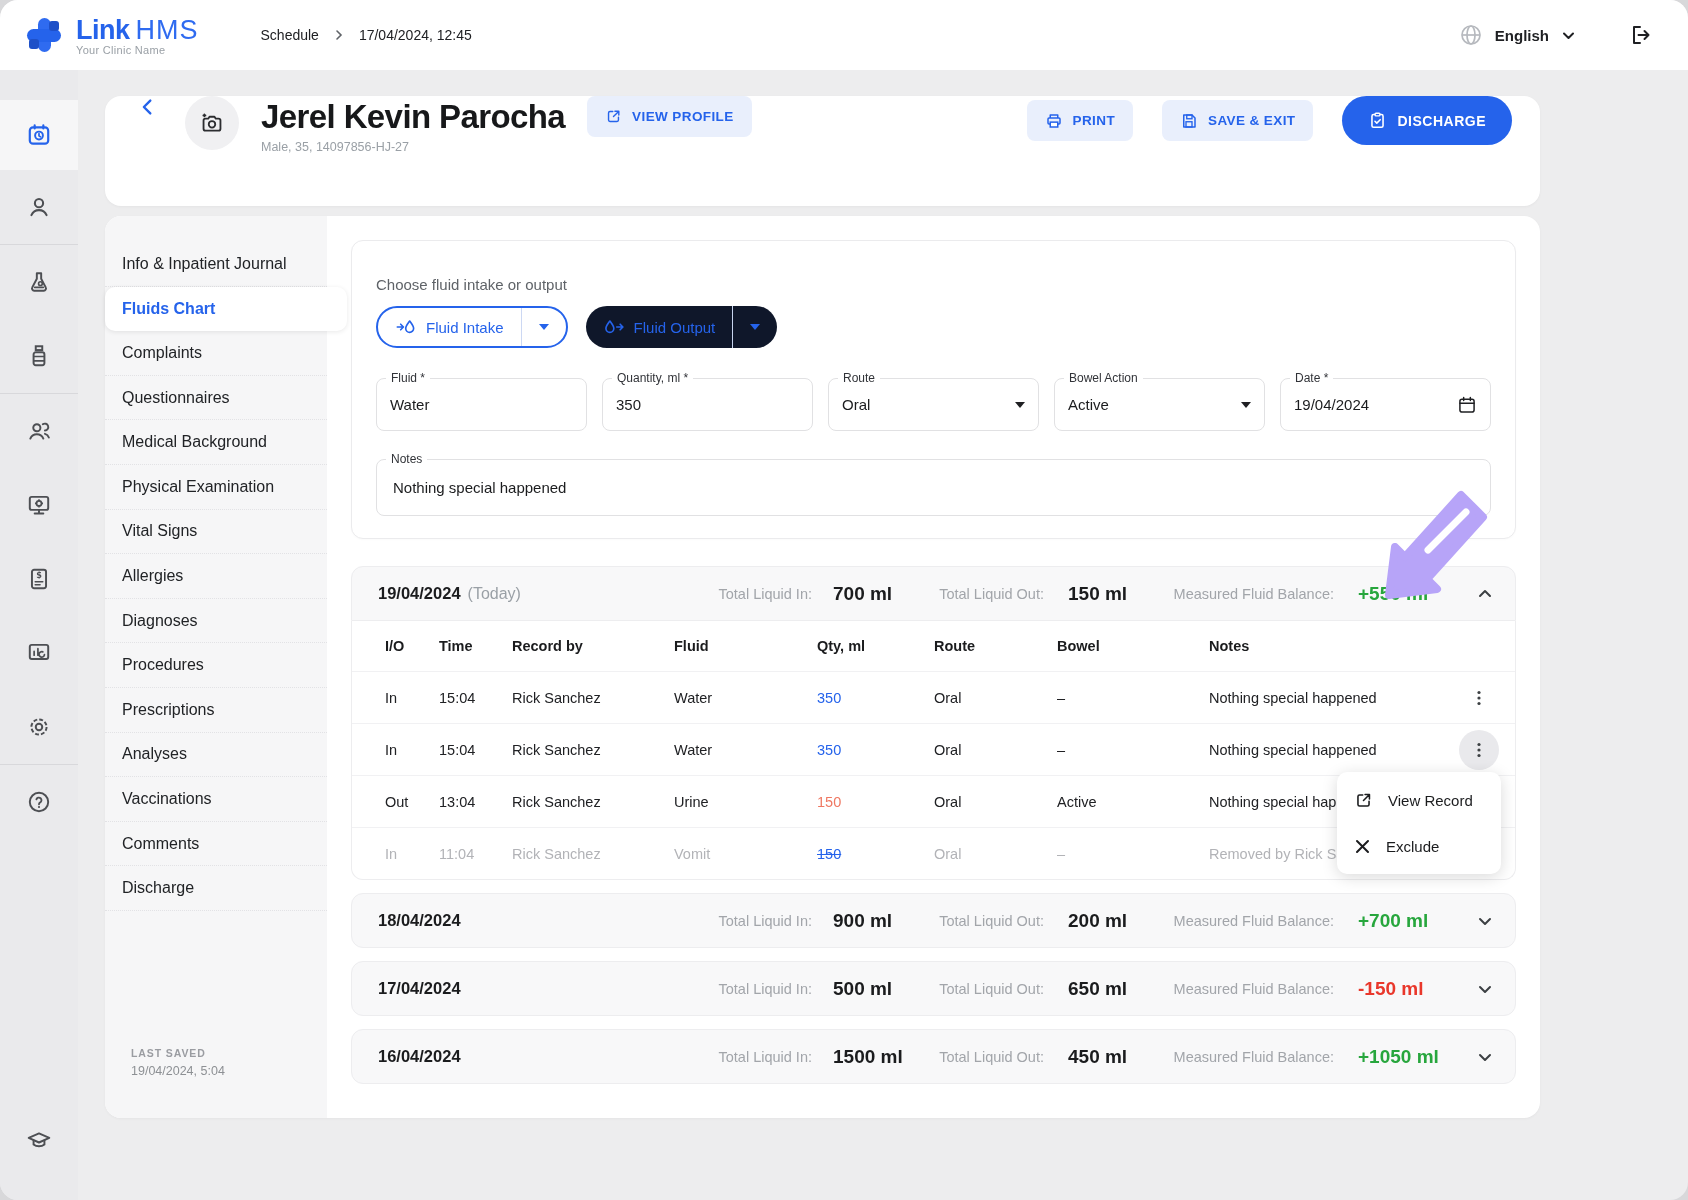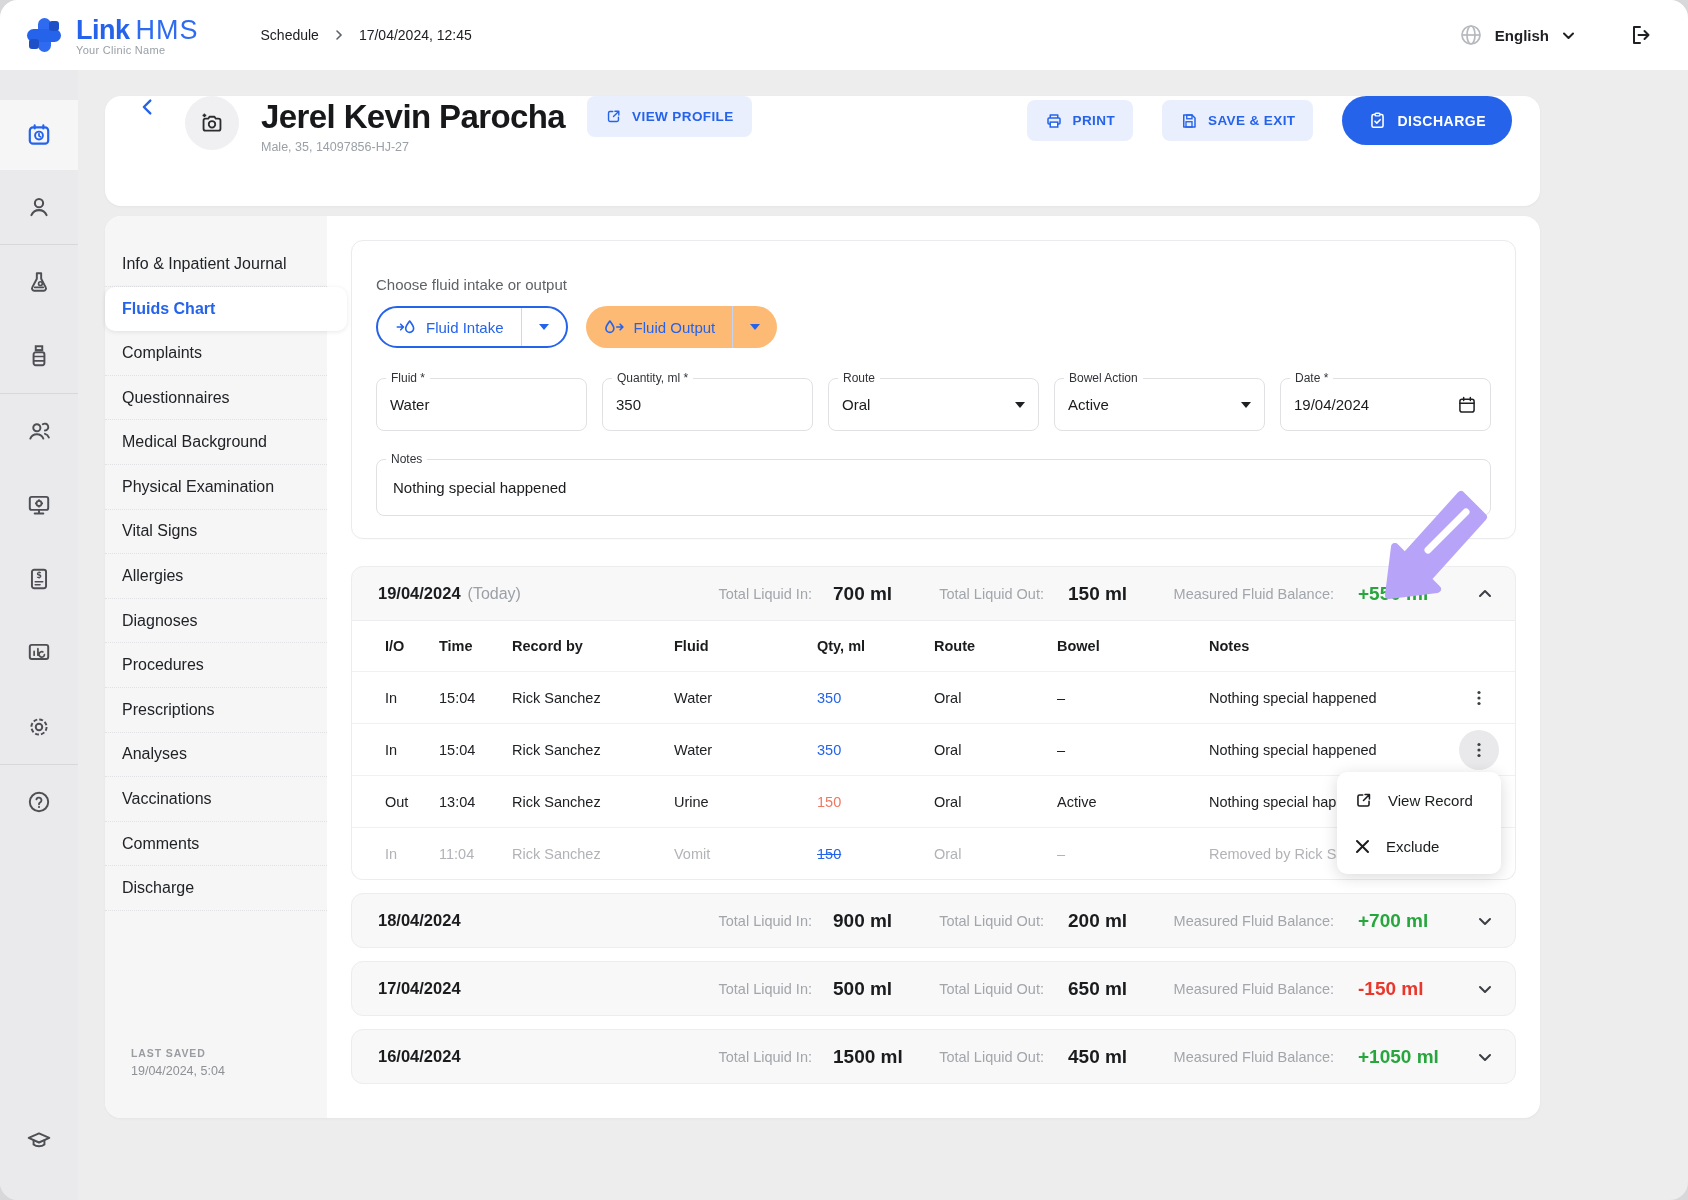--- a/index.html
+++ b/index.html
@@ -56,21 +56,21 @@
   .panel { flex:1; padding:24px 24px 0 24px; position:relative; }
 
   .form-card { border:1px solid #ebebed; border-radius:12px; padding:20px 24px 22px 24px; background:#fff; box-shadow:0 1px 2px rgba(0,0,0,.02); }
   .fc-head { display:flex; align-items:center; justify-content:space-between; }
   .fc-title { font-size:20px; font-weight:700; color:#17181a; }
   .btn-outline { background:#fff; border:1.5px solid #2563eb; color:#2563eb; font-weight:700; font-size:13.5px; letter-spacing:.4px; height:41px; border-radius:21px; padding:0 21px; }
   .fc-sub { font-size:15px; color:#5f6368; margin-top:15px; }
   .toggles { display:flex; gap:18px; margin-top:13px; }
   .split { display:flex; align-items:center; height:42px; border-radius:21px; cursor:pointer; }
   .split.intake { border:2px solid #2563eb; background:#fff; }
-  .split.output { background:#fdba74; }
+  .split.output { background:#0f172a; }
   .split-main { display:flex; align-items:center; gap:9px; padding:0 17px 0 17px; font-size:15px; font-weight:500; color:#2563eb; height:100%; }
   .split-div { width:1px; height:100%; background:#ccd8f3; }
   .split.output .split-div { background:#c7d4ef; }
   .split-caret { padding:0 17px; display:flex; align-items:center; height:100%; }
   .caret-dn { width:0; height:0; border-left:5px solid transparent; border-right:5px solid transparent; border-top:6px solid #2563eb; }
   .caret-dark { border-top-color:#1f2023; }
 
   .fields { display:flex; gap:15px; margin-top:30px; }
   .field { position:relative; height:53px; border:1px solid #e1e1e3; border-radius:8px; background:#fff; display:flex; align-items:center; padding:0 13px; flex:1; }
   .flabel { position:absolute; top:-8px; left:9px; background:#fff; padding:0 5px; font-size:12px; color:#313338; white-space:nowrap; }

